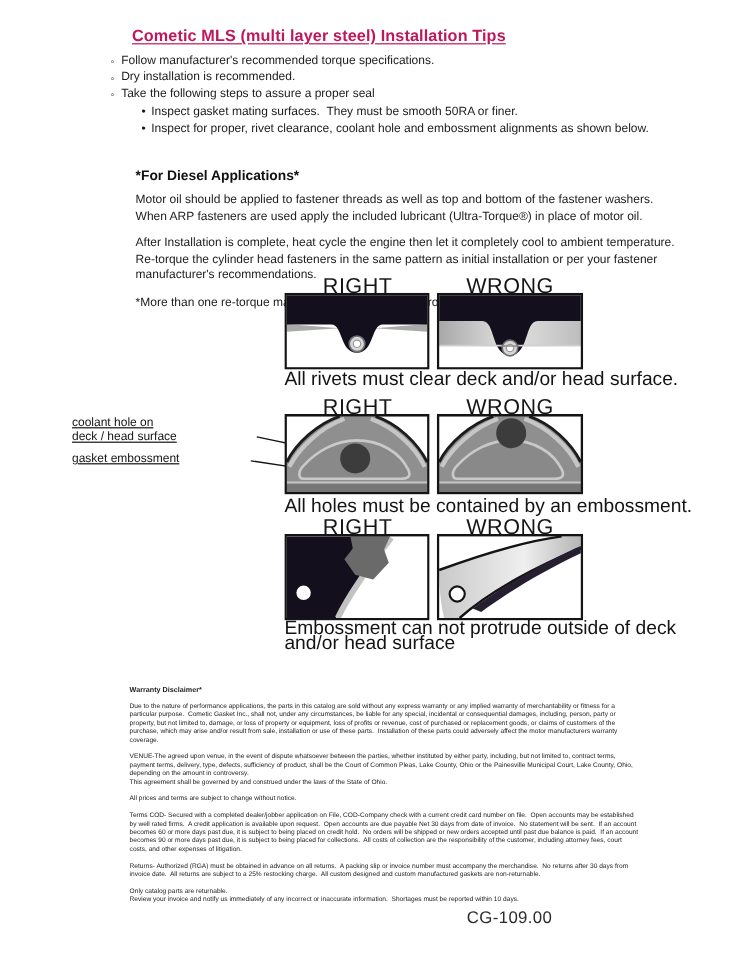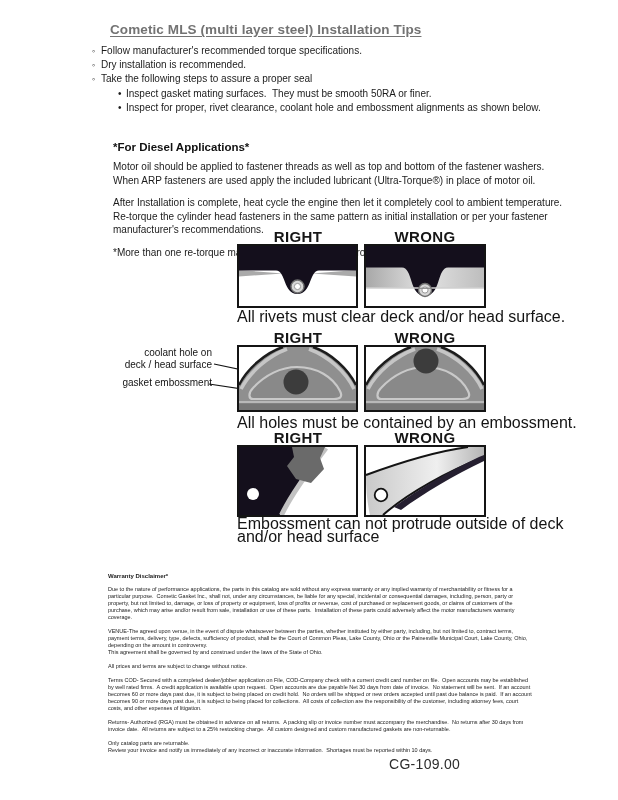--- a/index.html
+++ b/index.html
@@ -6,44 +6,44 @@
   html,body { background:#ffffff; }
   .page {
     position:relative; width:618px; height:800px; background:#ffffff;
     font-family:"Liberation Sans", sans-serif; color:#1b1b1b; overflow:hidden;
   }
   .keep-ws { white-space:pre-wrap; }
 
   
   .top { position:absolute; left:92px; top:22px; width:478px; }
   .title {
-    margin-left:18px; font-size:13.5px; font-weight:bold; color:#737373;
+    margin-left:18px; font-size:13.5px; font-weight:bold; color:#be185d;
     text-decoration:underline; text-underline-offset:2px; margin-bottom:7px;
     letter-spacing:0.1px;
   }
   .tip-row { display:flex; font-size:10px; line-height:14.2px; color:#1b1b1b; }
   .tip-marker { width:9px; font-size:9px; flex:0 0 9px; }
   .tip-row.sub { margin-left:26px; }
   .tip-row.sub .tip-marker { width:8px; flex-basis:8px; font-size:10px; }
 
   .diesel { margin-left:21px; margin-top:26px; width:452px; }
   .diesel-h { font-size:11.5px; font-weight:bold; color:#111; margin-bottom:7px; }
   .diesel p { font-size:10px; line-height:13.5px; margin-bottom:9px; color:#1b1b1b; }
 
   
   .figlabel {
-    position:absolute; width:122px; text-align:center; font-size:15px;
-    color:#161616; letter-spacing:0.4px;font-weight:bold;
+    position:absolute; width:122px; text-align:center; font-size:18px;
+    color:#161616; letter-spacing:0.4px;
   }
   .figpanel { position:absolute; display:block; }
   .figcap { position:absolute; left:237px; font-size:16px; color:#141414; line-height:12.5px; }
 
   .annot {
-    position:absolute; left:60px; width:152px; text-align:right;
-    font-size:10px; line-height:12px; color:#141414;
+    position:absolute; left:60px; width:152px; text-align:left;
+    font-size:10px; line-height:12px; color:#141414;text-decoration:underline;
   }
   .annot-lines { position:absolute; left:200px; top:355px; }
 
   
   .legal { position:absolute; left:108px; top:573px; width:424px; color:#222; }
   .legal-h { font-size:6px; font-weight:bold; margin-bottom:7px; }
   .lp { font-size:5.5px; line-height:7px; }
   .lp.gap { margin-bottom:7px; }
 
   .footer-code {

